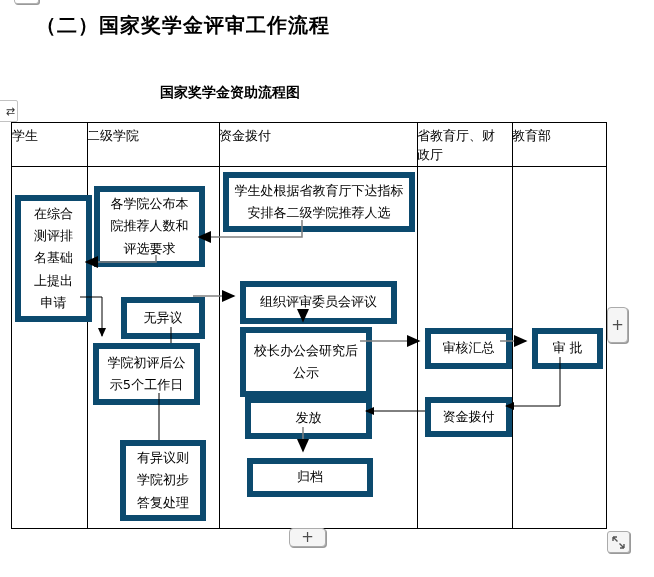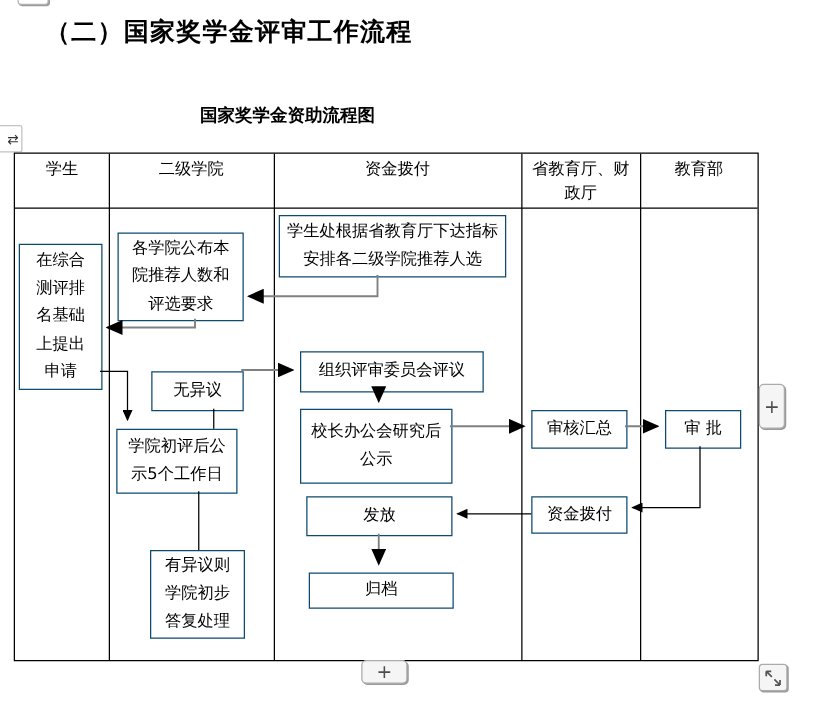--- a/index.html
+++ b/index.html
@@ -19,26 +19,26 @@
     font-size:14px;font-weight:bold;white-space:nowrap;
   }
   
   .tbl{
     position:absolute;left:11px;top:122px;width:594px;height:405px;
     border:1px solid #000;background:#fff;
   }
   .vline{position:absolute;top:0;bottom:0;width:1px;background:#000;}
   .hline{position:absolute;left:0;right:0;height:1px;background:#000;}
   .hcell{
-    position:absolute;top:3px;text-align:center;font-size:13px;line-height:19px;
+    position:absolute;top:3px;font-size:13px;line-height:19px;
     white-space:pre-line;
   }
   
   .fbox{
-    position:absolute;border:1px solid #0c4a6e;background:#fff;
+    position:absolute;border:6px solid #0c4a6e;background:#fff;
     display:flex;align-items:center;justify-content:center;
     text-align:center;font-size:13px;line-height:1.7;white-space:pre-line;
   }
   
   svg.wires{position:absolute;left:0;top:0;pointer-events:none;}
   
   .wbtn{
     position:absolute;background:#f5f5f5;border:1px solid #ababab;
     border-radius:4px;box-sizing:border-box;
     display:flex;align-items:center;justify-content:center;

